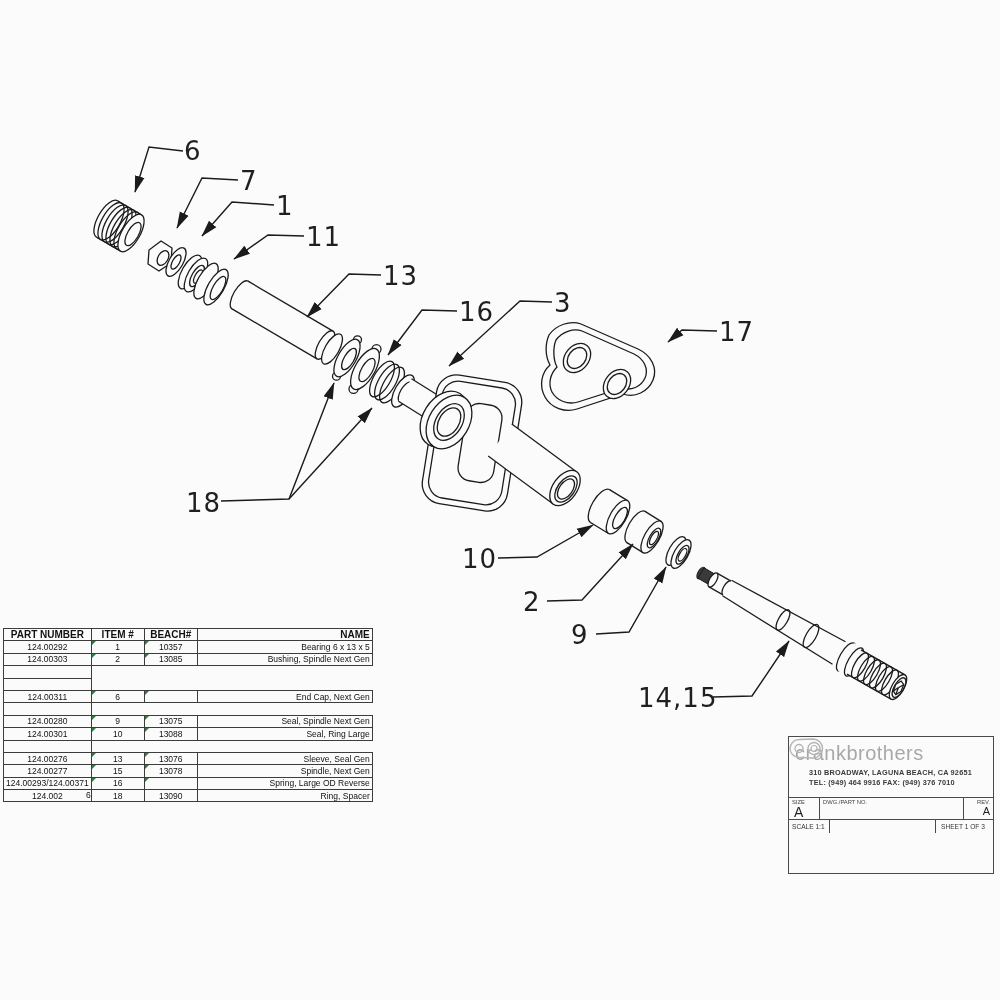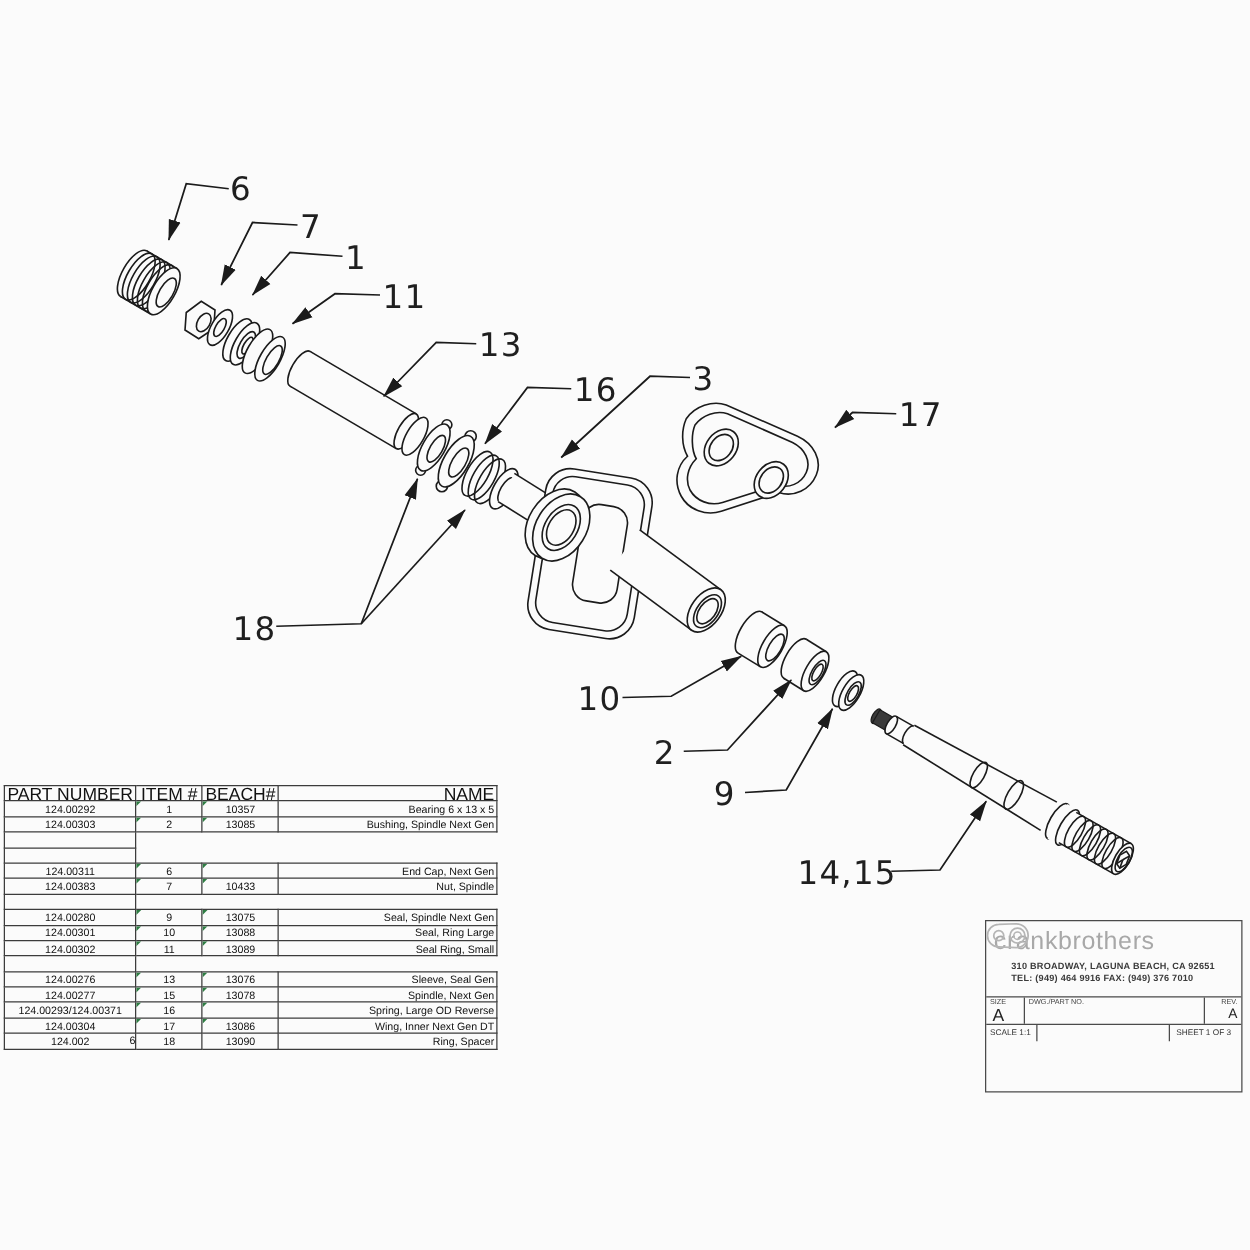--- a/index.html
+++ b/index.html
@@ -11,21 +11,21 @@
   .wh{fill:#fbfbfb;stroke:#1b1b1b;stroke-width:1.3;}
   .pf{fill:#fbfbfb;stroke:none;}
   .dk{fill:#3a3a3a;stroke:#1b1b1b;stroke-width:1;}
   .leader{fill:none;stroke:#1b1b1b;stroke-width:1.4;}
   .callout-num{fill:#1f1f1f;font-family:"DejaVu Sans",sans-serif;font-size:26px;letter-spacing:1px;}
   
   .parts-table{position:absolute;left:3px;top:628px;border-collapse:collapse;table-layout:fixed;
                font-size:8.5px;color:#111;}
   .parts-table th,.parts-table td{border:1px solid #3c3c3c;height:11.4px;line-height:10px;
                padding:0 2px;text-align:center;overflow:hidden;white-space:nowrap;position:relative;}
-  .parts-table th{font-weight:normal;font-size:14px;}
+  .parts-table th{font-weight:bold;font-size:10px;}
   .parts-table td.name,.parts-table th.name{text-align:right;padding-left:3px;}
   .parts-table tr.empty td{border:none;}
   .parts-table tr.empty td.pn{border:1px solid #3c3c3c;}
   .flag{position:absolute;top:0;left:0;width:0;height:0;
         border-top:4px solid #2e7d43;border-right:4px solid transparent;}
   .pnov{position:absolute;right:0;top:0;}
   
   .title-block{position:absolute;left:788px;top:736px;width:206px;height:138px;
                border:1px solid #4a4a4a;box-sizing:border-box;color:#333;background:#fbfbfb;}
   .tb-logo{height:61px;border-bottom:1px solid #4a4a4a;box-sizing:border-box;padding:5px 0 0 6px;}
@@ -307,49 +307,37 @@
           <td class="name"></td>
         </tr>
         <tr>
           <td class="pn">124.00311</td>
           <td class="item">6<span class="flag"></span></td>
           <td class="part">
             <span class="flag"></span>
           </td>
           <td class="name">End Cap, Next Gen</td>
         </tr>
-        <tr>
-          <td class="pn">124.00383</td>
-          <td class="item">7<span class="flag"></span></td>
-          <td class="part">10433<span class="flag"></span></td>
-          <td class="name">Nut, Spindle</td>
-        </tr>
         <tr class="empty">
           <td class="pn"></td>
           <td class="item"></td>
           <td class="part"></td>
           <td class="name"></td>
         </tr>
         <tr>
           <td class="pn">124.00280</td>
           <td class="item">9<span class="flag"></span></td>
           <td class="part">13075<span class="flag"></span></td>
           <td class="name">Seal, Spindle Next Gen</td>
         </tr>
         <tr>
           <td class="pn">124.00301</td>
           <td class="item">10<span class="flag"></span></td>
           <td class="part">13088<span class="flag"></span></td>
           <td class="name">Seal, Ring Large</td>
-        </tr>
-        <tr>
-          <td class="pn">124.00302</td>
-          <td class="item">11<span class="flag"></span></td>
-          <td class="part">13089<span class="flag"></span></td>
-          <td class="name">Seal Ring, Small</td>
         </tr>
         <tr class="empty">
           <td class="pn"></td>
           <td class="item"></td>
           <td class="part"></td>
           <td class="name"></td>
         </tr>
         <tr>
           <td class="pn">124.00276</td>
           <td class="item">13<span class="flag"></span></td>
@@ -362,26 +350,20 @@
           <td class="part">13078<span class="flag"></span></td>
           <td class="name">Spindle, Next Gen</td>
         </tr>
         <tr>
           <td class="pn">124.00293/124.00371</td>
           <td class="item">16<span class="flag"></span></td>
           <td class="part">
             <span class="flag"></span>
           </td>
           <td class="name">Spring, Large OD Reverse</td>
-        </tr>
-        <tr>
-          <td class="pn">124.00304</td>
-          <td class="item">17<span class="flag"></span></td>
-          <td class="part">13086<span class="flag"></span></td>
-          <td class="name">Wing, Inner Next Gen DT</td>
         </tr>
         <tr>
           <td class="pn">124.002<span class="pnov">6</span></td>
           <td class="item">18</td>
           <td class="part">13090</td>
           <td class="name">Ring, Spacer</td>
         </tr>
       </tbody>
   </table>
 

